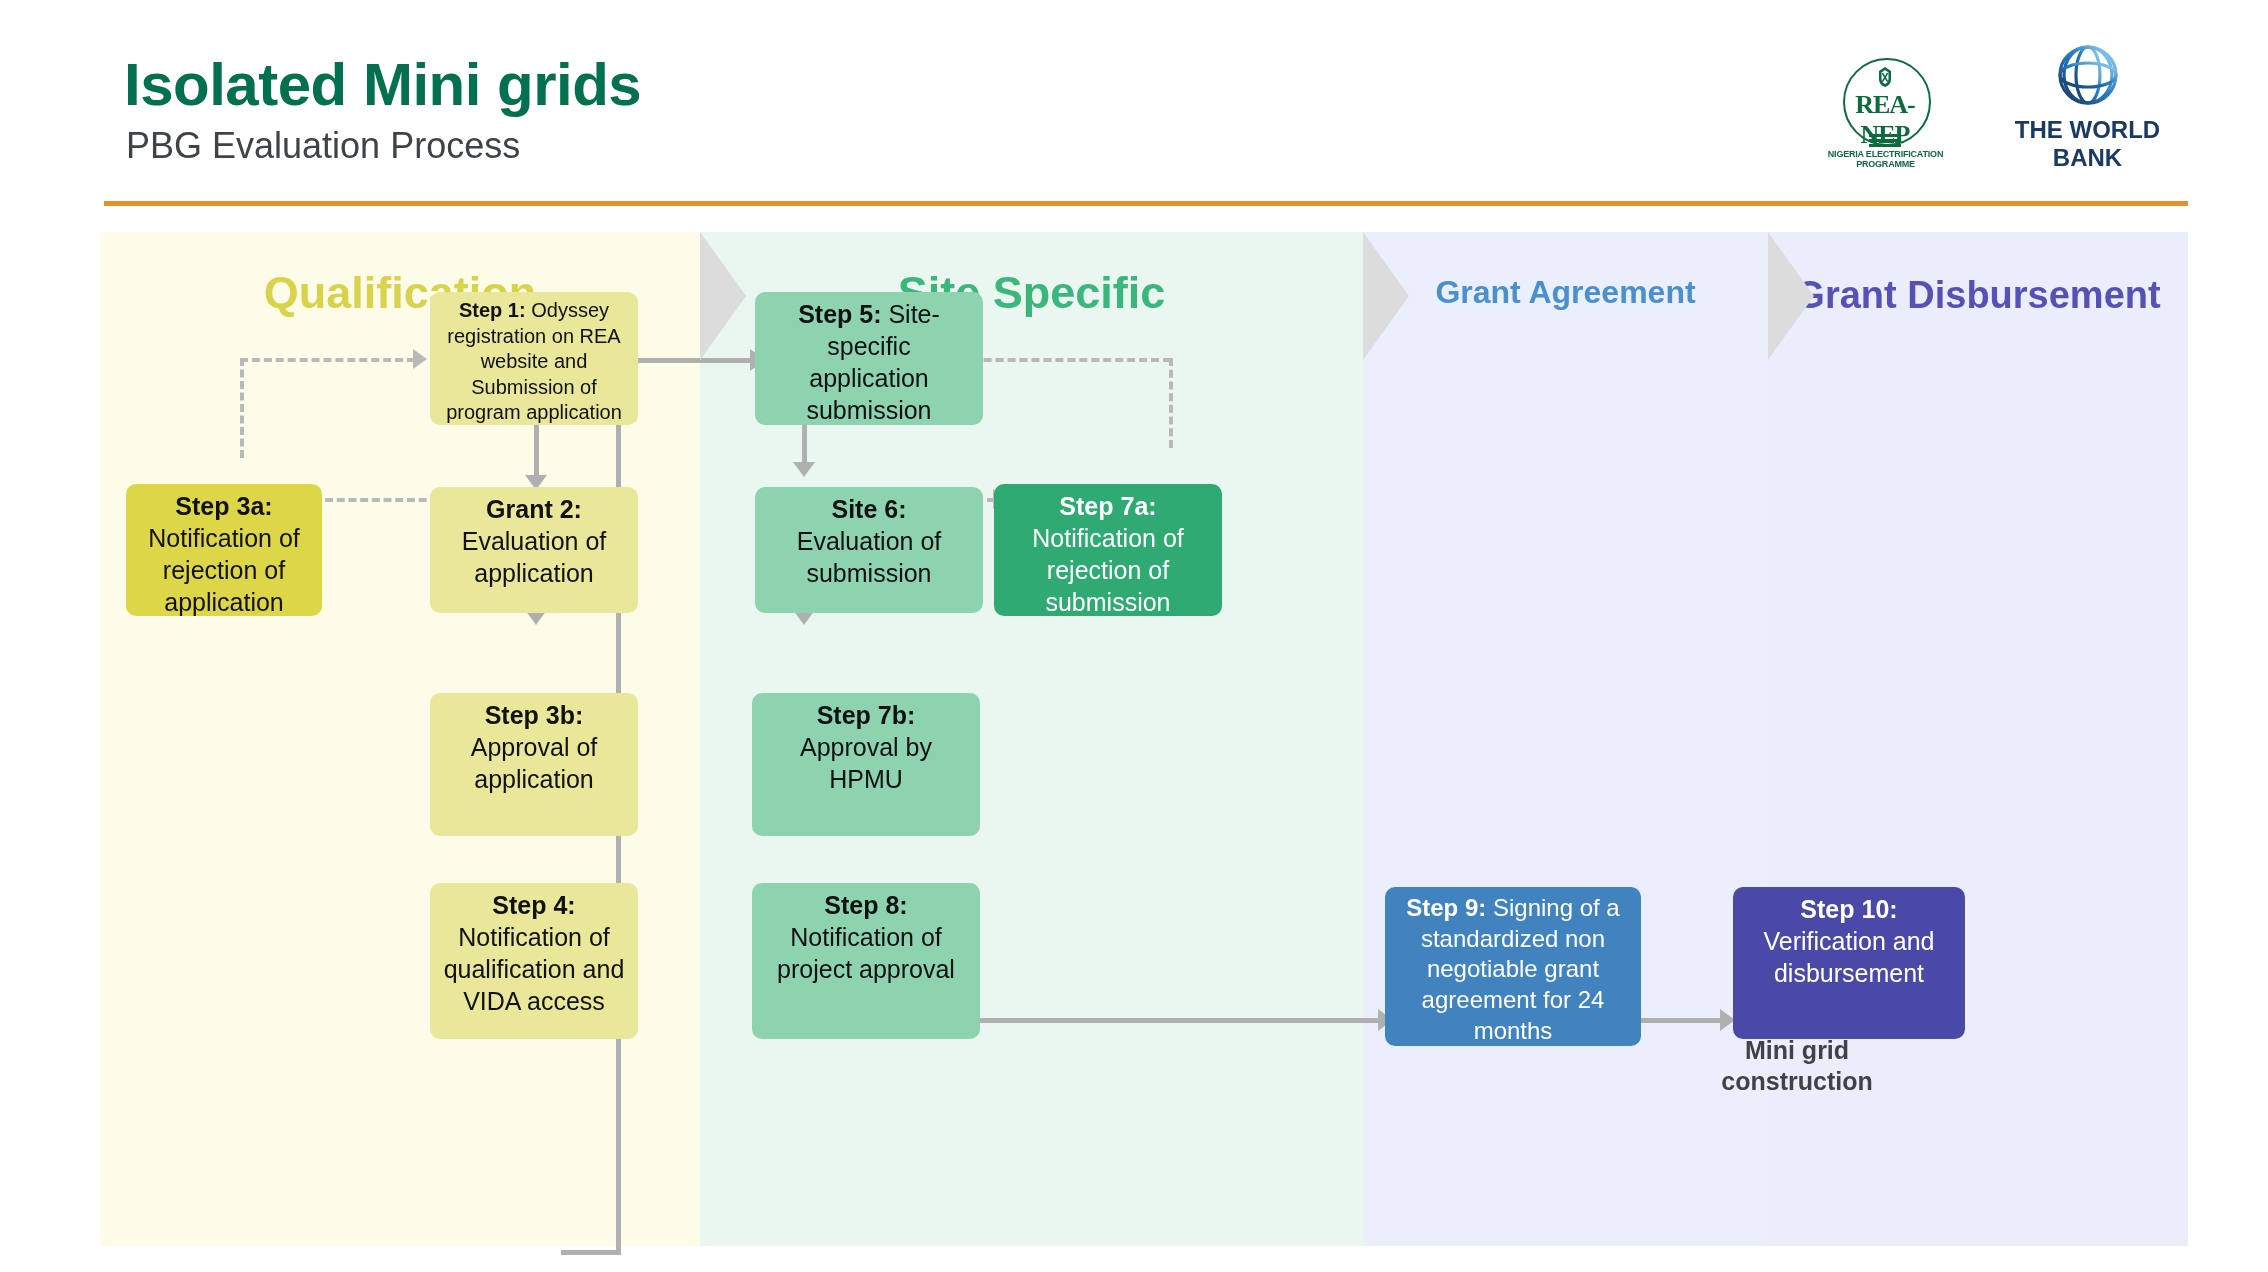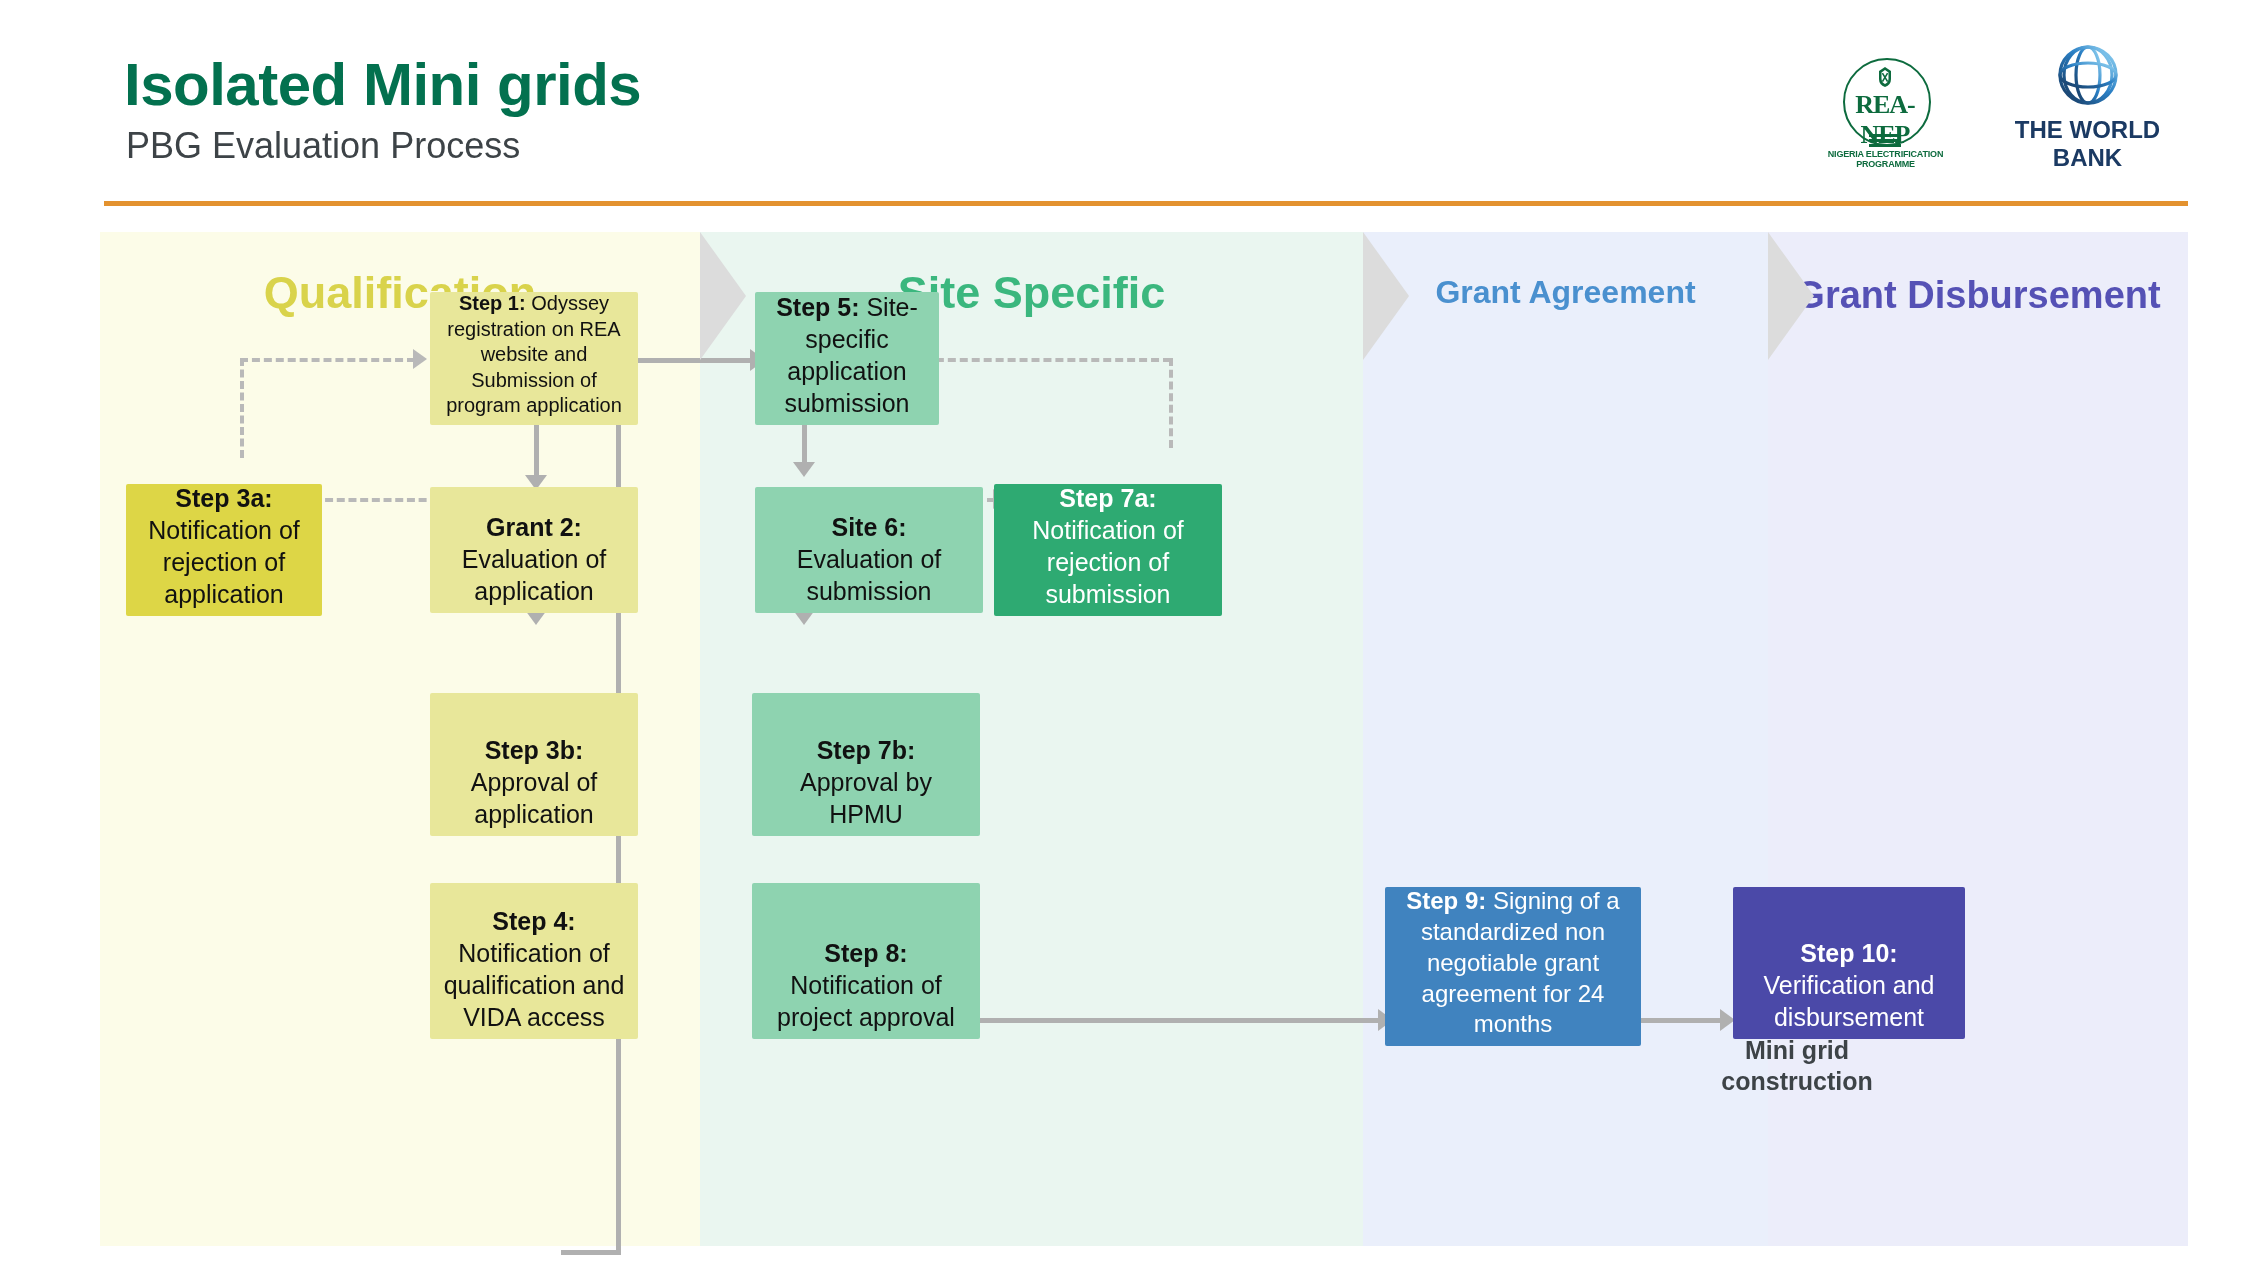--- a/index.html
+++ b/index.html
@@ -34,22 +34,22 @@
      font-size:24px;font-weight:bold;color:#1b3a63;letter-spacing:0px;}
 
   
   #lanes{position:absolute;left:100px;top:232px;width:2088px;height:1014px;}
   .lane{position:absolute;top:0;height:1014px;}
   .lane-title{position:absolute;top:38px;width:100%;text-align:center;
      font-size:45px;font-weight:bold;line-height:1;}
   .chev{position:absolute;top:0;width:46px;height:128px;z-index:3;}
 
   
-  .box{position:absolute;border-radius:2px;box-sizing:border-box;
-       display:flex;align-items:flex-end;justify-content:center;text-align:center;
+  .box{position:absolute;border-radius:10px;box-sizing:border-box;
+       display:flex;align-items:flex-start;justify-content:center;text-align:center;
        padding:6px 10px;z-index:4;}
   .box .t{line-height:1.28;}
   .box b{font-weight:bold;}
 
   
   .ln{position:absolute;background:#b0b0b0;z-index:2;}
   .ln.v{width:5px;}
   .ln.h{height:5px;}
   .dl{position:absolute;z-index:2;}
   .dl.v{width:0;border-left:4px dashed #b9b9b9;}
@@ -195,21 +195,21 @@
   </div>
 
   <div class="box" style="left:330px;top:461px;width:208px;height:143px;background:#e8e79a;color:#111;font-size:25px;">
     <div class="t"><b>Step 3b:</b><br><span>Approval of application</span></div>
   </div>
 
   <div class="box" style="left:330px;top:651px;width:208px;height:156px;background:#e8e79a;color:#111;font-size:25px;">
     <div class="t"><b>Step 4:</b><br><span>Notification of qualification and VIDA access</span></div>
   </div>
 
-  <div class="box" style="left:655px;top:60px;width:184px;height:133px;background:#8ed3b0;color:#111;font-size:25px;">
+  <div class="box" style="left:655px;top:60px;width:228px;height:133px;background:#8ed3b0;color:#111;font-size:25px;">
     <div class="t"><b>Step 5:</b><span> Site-specific application submission</span></div>
   </div>
 
   <div class="box" style="left:655px;top:255px;width:228px;height:126px;background:#8ed3b0;color:#111;font-size:25px;">
     <div class="t"><b>Site 6:</b><br><span>Evaluation of submission</span></div>
   </div>
 
   <div class="box" style="left:894px;top:252px;width:228px;height:132px;background:#2eaa72;color:#fff;font-size:25px;">
     <div class="t"><b>Step 7a:</b><br><span>Notification of rejection of submission</span></div>
   </div>

